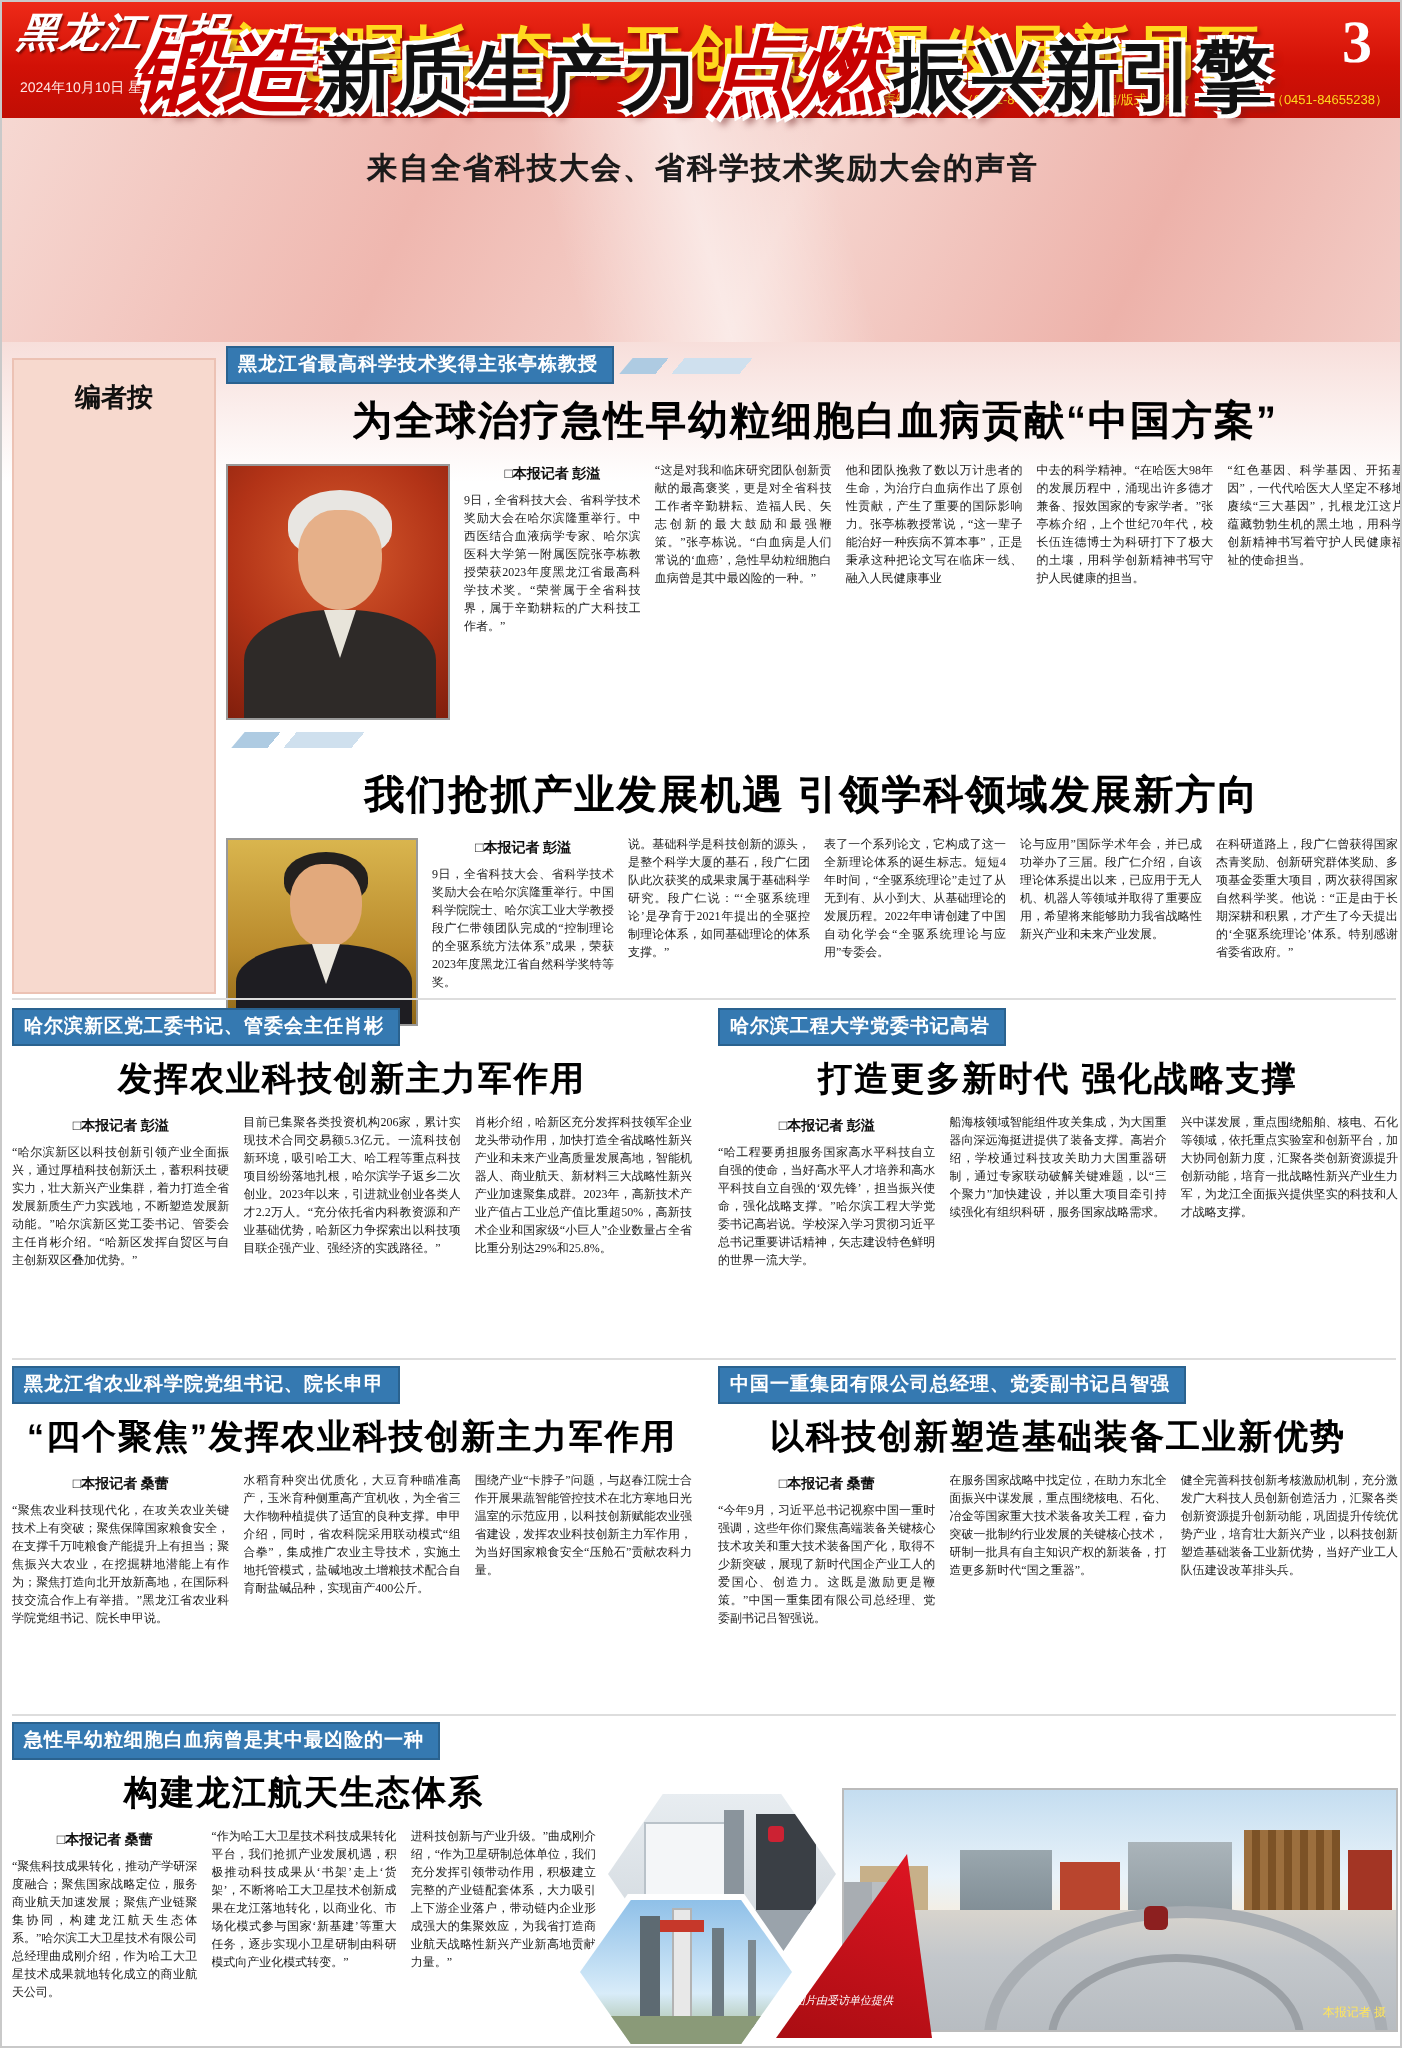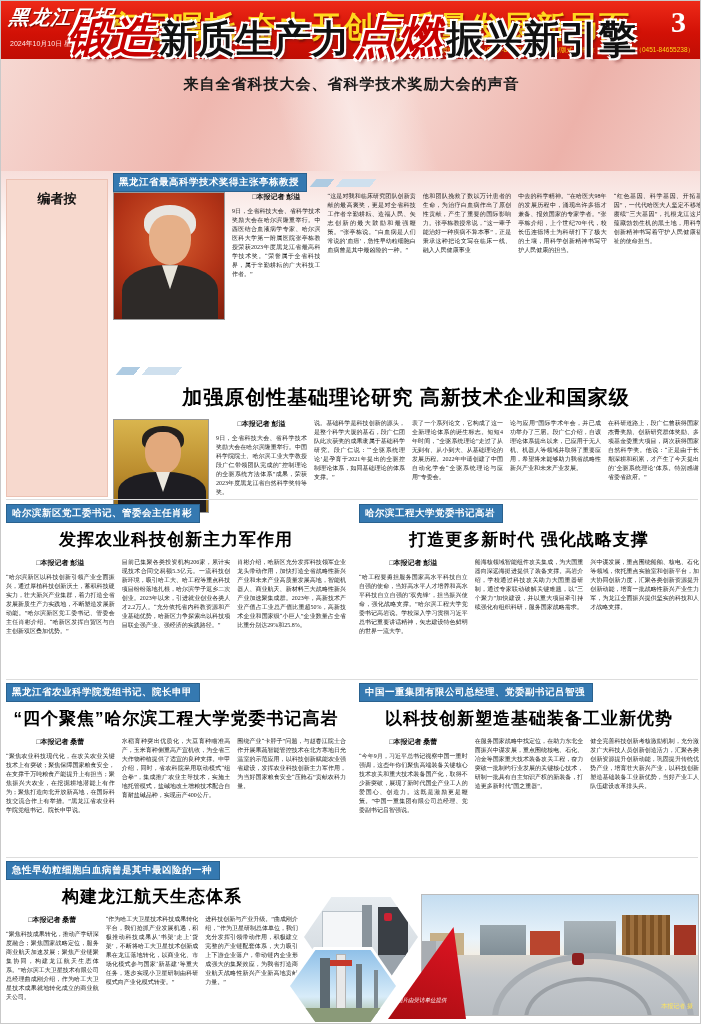--- a/index.html
+++ b/index.html
@@ -95,20 +95,21 @@
   <div id="mainbg"></div>
 
   <div id="ednote">
     <h3>编者按</h3>
   </div>
 
   <div class="art" style="left:112px;top:172px;width:589px;">
     <div>
       <span class="kicker">黑龙江省最高科学技术奖得主张亭栋教授</span><span class="ktail"></span>
     </div>
+    <div class="hl hl-lg">为全球治疗急性早幼粒细胞白血病贡献“中国方案”</div>
     <div class="cols" style="height:130px;">
       <div class="photo" style="width:112px;height:128px;background:radial-gradient(circle at 50% 35%,#d75c2e 0%,#b23317 55%,#801e0c 100%);">
         <div class="p-hair" style="left:30px;top:12px;width:52px;height:34px;background:#e8e6e2;"></div>
         <div class="p-face" style="left:35px;top:22px;width:42px;height:50px;background:#e6b089;"></div>
         <div class="p-suit" style="left:8px;top:72px;width:96px;height:56px;background:#2e2a28;"></div>
         <div class="p-shirt" style="left:48px;top:72px;width:16px;height:24px;background:#e8e4da;clip-path:polygon(0 0,100% 0,50% 100%);"></div>
       </div>
       <div class="col">
         <div class="byline">□本报记者 彭溢</div>
         <span>9日，全省科技大会、省科学技术奖励大会在哈尔滨隆重举行。中西医结合血液病学专家、哈尔滨医科大学第一附属医院张亭栋教授荣获2023年度黑龙江省最高科学技术奖。“荣誉属于全省科技界，属于辛勤耕耘的广大科技工作者。”</span>
@@ -117,21 +118,21 @@
       <div class="col"><span>他和团队挽救了数以万计患者的生命，为治疗白血病作出了原创性贡献，产生了重要的国际影响力。张亭栋教授常说，“这一辈子能治好一种疾病不算本事”，正是秉承这种把论文写在临床一线、融入人民健康事业</span></div>
       <div class="col"><span>中去的科学精神。“在哈医大98年的发展历程中，涌现出许多德才兼备、报效国家的专家学者。”张亭栋介绍，上个世纪70年代，校长伍连德博士为科研打下了极大的土壤，用科学创新精神书写守护人民健康的担当。</span></div>
       <div class="col"><span>“红色基因、科学基因、开拓基因”，一代代哈医大人坚定不移地赓续“三大基因”，扎根龙江这片蕴藏勃勃生机的黑土地，用科学创新精神书写着守护人民健康福祉的使命担当。</span></div>
     </div>
   </div>
 
   <div class="art" style="left:112px;top:360px;width:586px;">
     <div>
       <span class="ktail"></span>
     </div>
-    <div class="hl hl-lg">加强原创性基础理论研究 高新技术企业和国家级</div>
+    <div class="hl hl-lg">我们抢抓产业发展机遇 引领学科领域发展新方向</div>
     <div class="cols" style="height:96px;">
       <div class="photo" style="width:96px;height:94px;background:linear-gradient(180deg,#d9b54e 0%,#b98a2c 60%,#8f6717 100%);">
         <div class="p-hair" style="left:28px;top:6px;width:42px;height:26px;background:#23201e;"></div>
         <div class="p-face" style="left:31px;top:12px;width:36px;height:42px;background:#e2a97c;"></div>
         <div class="p-suit" style="left:4px;top:52px;width:88px;height:42px;background:#1e1d22;"></div>
         <div class="p-shirt" style="left:42px;top:52px;width:14px;height:20px;background:#ece8df;clip-path:polygon(0 0,100% 0,50% 100%);"></div>
       </div>
       <div class="col">
         <div class="byline">□本报记者 彭溢</div>
         <span>9日，全省科技大会、省科学技术奖励大会在哈尔滨隆重举行。中国科学院院士、哈尔滨工业大学教授段广仁带领团队完成的“控制理论的全驱系统方法体系”成果，荣获2023年度黑龙江省自然科学奖特等奖。</span>
@@ -168,21 +169,21 @@
       </div>
       <div class="col"><span>船海核领域智能组件攻关集成，为大国重器向深远海挺进提供了装备支撑。高岩介绍，学校通过科技攻关助力大国重器研制，通过专家联动破解关键难题，以“三个聚力”加快建设，并以重大项目牵引持续强化有组织科研，服务国家战略需求。</span></div>
       <div class="col"><span>兴中谋发展，重点围绕船舶、核电、石化等领域，依托重点实验室和创新平台，加大协同创新力度，汇聚各类创新资源提升创新动能，培育一批战略性新兴产业生力军，为龙江全面振兴提供坚实的科技和人才战略支撑。</span></div>
     </div>
   </div>
 
   <div class="rule" style="left:5px;top:678px;width:692px;"></div>
 
   <div class="art" style="left:5px;top:682px;width:340px;">
     <div><span class="kicker">黑龙江省农业科学院党组书记、院长申甲</span></div>
-    <div class="hl hl-md">“四个聚焦”哈尔滨工程大学党委书记高岩</div>
+    <div class="hl hl-md">“四个聚焦”发挥农业科技创新主力军作用</div>
     <div class="cols" style="height:130px;">
       <div class="col">
         <div class="byline">□本报记者 桑蕾</div>
         <span>“聚焦农业科技现代化，在攻关农业关键技术上有突破；聚焦保障国家粮食安全，在支撑千万吨粮食产能提升上有担当；聚焦振兴大农业，在挖掘耕地潜能上有作为；聚焦打造向北开放新高地，在国际科技交流合作上有举措。”黑龙江省农业科学院党组书记、院长申甲说。</span>
       </div>
       <div class="col"><span>水稻育种突出优质化，大豆育种瞄准高产，玉米育种侧重高产宜机收，为全省三大作物种植提供了适宜的良种支撑。申甲介绍，同时，省农科院采用联动模式“组合拳”，集成推广农业主导技术，实施土地托管模式，盐碱地改土增粮技术配合自育耐盐碱品种，实现亩产400公斤。</span></div>
       <div class="col"><span>围绕产业“卡脖子”问题，与赵春江院士合作开展果蔬智能管控技术在北方寒地日光温室的示范应用，以科技创新赋能农业强省建设，发挥农业科技创新主力军作用，为当好国家粮食安全“压舱石”贡献农科力量。</span></div>
     </div>
   </div>
 

